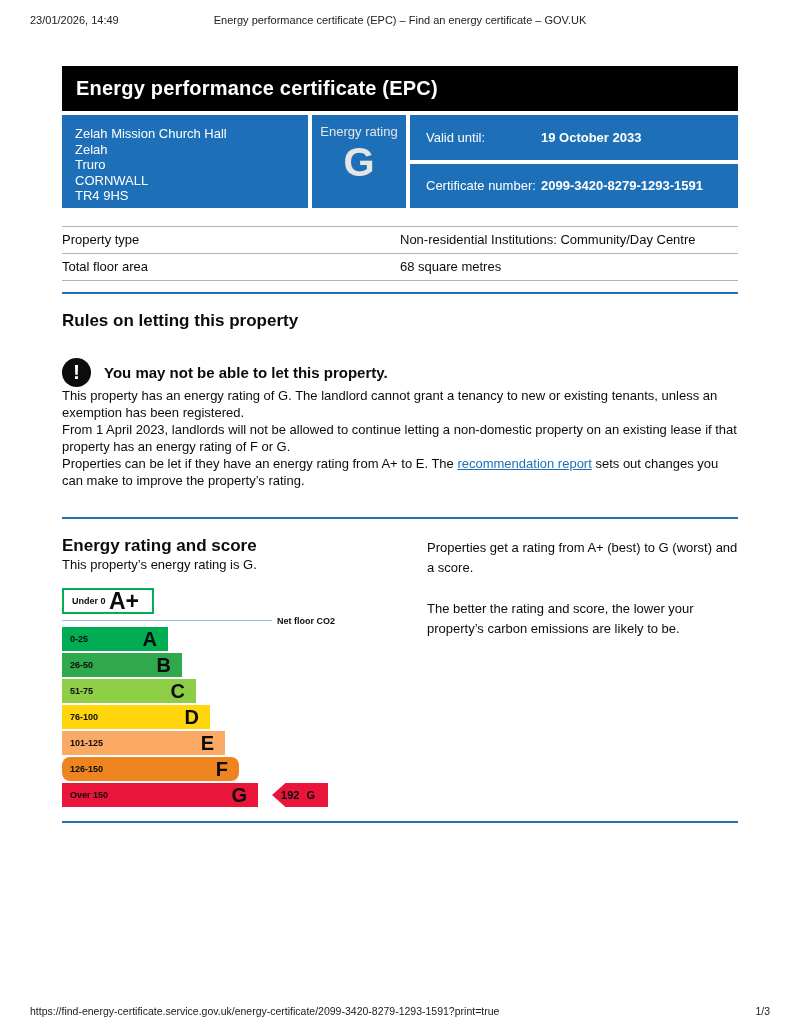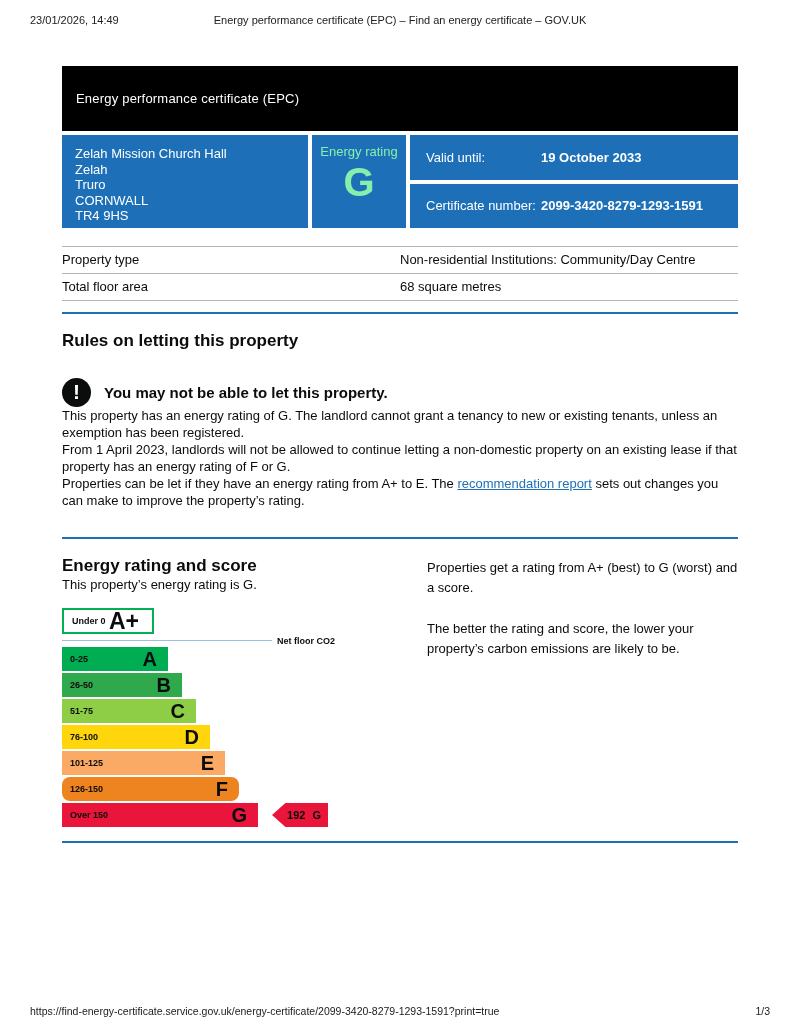--- a/index.html
+++ b/index.html
@@ -11,25 +11,25 @@
     overflow:hidden;
   }
   
   .print-header { position:absolute; top:14px; left:0; width:100%; font-size:11px; color:#202124; }
   .print-date { position:absolute; left:30px; top:0; white-space:nowrap; }
   .print-doc-title { display:block; text-align:center; }
   .print-footer { position:absolute; bottom:16px; left:30px; right:30px; font-size:10.5px; color:#202124; display:flex; justify-content:space-between; }
 
   .content { position:absolute; top:66px; left:62px; width:676px; }
 
-  .banner { background:#000000; color:#ffffff; font-weight:normal; font-size:13px; padding:25px 14px; letter-spacing:0.2px; }
+  .banner { background:#000000; color:#ffffff; font-weight:bold; font-size:20px; padding:11px 14px; letter-spacing:0.2px; }
 
   .summary-row { display:flex; gap:4px; margin-top:4px; height:93px; }
   .address-box { background:#1d70b8; color:#fff; width:246px; padding:11px 13px; font-size:13px; line-height:15.5px; }
-  .rating-box { background:#1d70b8; color:#86efac; width:94px; text-align:center; padding-top:9px; }
+  .rating-box { background:#1d70b8; color:#e5e5e5; width:94px; text-align:center; padding-top:9px; }
   .rating-box .rating-label { font-size:13px; display:block; }
   .rating-box .rating-letter { font-size:40px; font-weight:bold; line-height:46px; display:block; }
   .meta-col { flex:1; display:flex; flex-direction:column; gap:4px; }
   .meta-box { background:#1d70b8; color:#fff; flex:1; display:flex; align-items:center; font-size:13px; padding:0 16px; }
   .meta-box .meta-label { width:115px; }
   .meta-box .meta-value { font-weight:bold; }
 
   .prop-table { width:100%; border-collapse:collapse; font-size:13px; margin-top:18px; }
   .prop-table td { border-bottom:1px solid #b1b4b6; padding:5px 0 6px; }
   .prop-table tr:first-child td { border-top:1px solid #b1b4b6; }
@@ -57,21 +57,21 @@
   .epc-chart { margin-top:15px; width:340px; }
   .band-row { display:flex; align-items:center; margin-top:2px; }
   .band-bar { height:24px; display:flex; align-items:center; }
   .band-bar.aplus { height:26px; }
   .band-range { font-size:9px; font-weight:bold; padding-left:8px; white-space:nowrap; }
   .band-letter { margin-left:auto; font-weight:bold; font-size:20px; padding-right:11px; line-height:1; }
   .band-bar.aplus .band-letter { font-size:23px; padding-right:13px; }
   .netzero-row { display:flex; align-items:center; height:9px; margin-top:2px; }
   .netzero-line { width:210px; border-top:1px solid #9ec2dd; }
   .netzero-label { font-size:9px; font-weight:bold; margin-left:5px; white-space:nowrap; }
-  .current-marker { margin-left:14px; height:24px; width:56px; display:flex; align-items:center; justify-content:flex-end; gap:7px; padding-right:7px; font-size:11px; font-weight:bold; color:#0b0c0c;
+  .current-marker { margin-left:14px; height:24px; width:56px; display:flex; align-items:center; justify-content:flex-end; gap:7px; padding-right:13px; font-size:11px; font-weight:bold; color:#0b0c0c;
     clip-path:polygon(24% 0, 100% 0, 100% 100%, 24% 100%, 0 50%);text-align:right; }
 </style>
 </head>
 <body>
 
 <div class="print-header">
   <span class="print-date">23/01/2026, 14:49</span>
   <span class="print-doc-title">Energy performance certificate (EPC) – Find an energy certificate – GOV.UK</span>
 </div>
 

